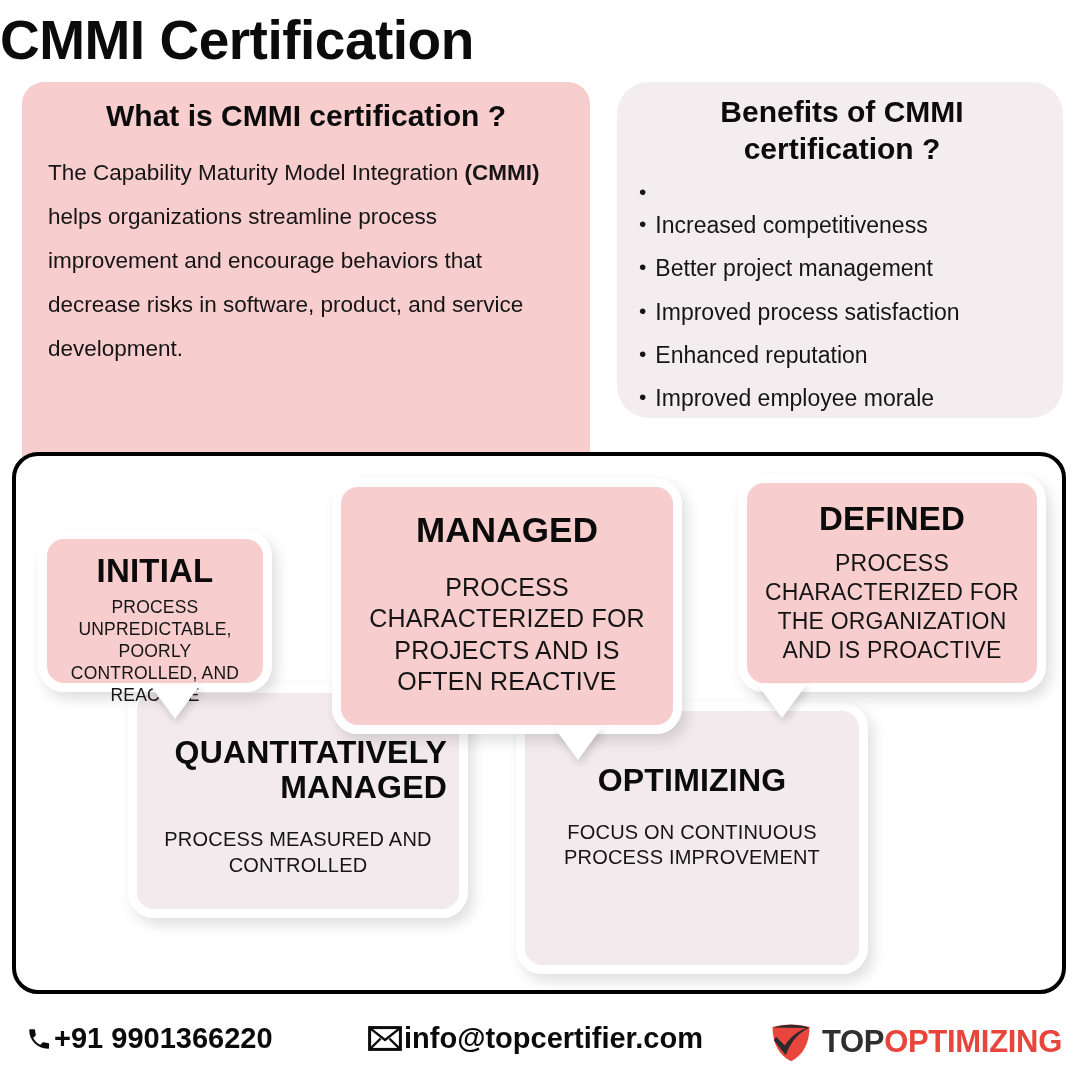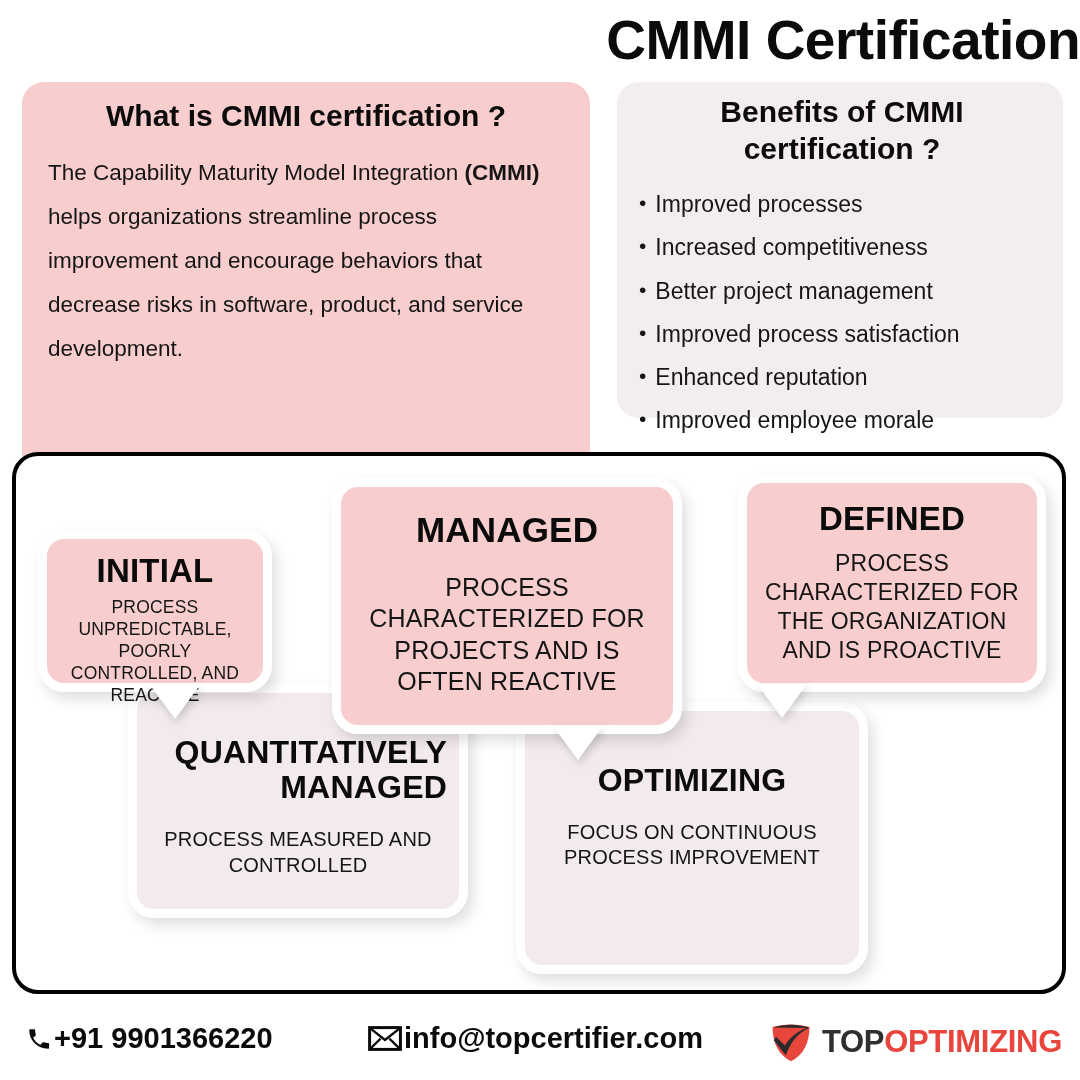--- a/index.html
+++ b/index.html
@@ -9,38 +9,38 @@
     background: #ffffff;
     font-family: "Liberation Sans", sans-serif;
     color: #111111;
     overflow: hidden;
   }
   .page { position: relative; width: 1080px; height: 1080px; }
 
   
   .title {
     position: absolute; left: 0; top: 8px; width: 1080px;
-    text-align: right;
+    text-align: left;
     font-size: 55px; font-weight: 700; letter-spacing: -0.5px;
     color: #0b0b0b;
   }
 
   
   .card-what {
     position: absolute; left: 22px; top: 82px;
     width: 568px; height: 432px;
     background: #F7CDCD;
     border-radius: 22px;
     padding: 16px 26px 0 26px;
   }
   .card-benefits {
     position: absolute; left: 617px; top: 82px;
     width: 446px; height: 336px;
     background: #F4EDEF;
-    border-radius: 22px;
+    border-radius: 32px;
     padding: 12px 18px 0 22px;
   }
   .card-heading {
     text-align: center;
     font-size: 30px; font-weight: 700;
     color: #0b0b0b;
     line-height: 1.22;
   }
   .what-body {
     margin-top: 16px;
@@ -171,21 +171,20 @@
   <div class="card-what">
     <div class="card-heading">What is CMMI certification ?</div>
     <div class="what-body"><span>The Capability Maturity Model Integration </span><b>(CMMI)</b><span> helps organizations streamline process improvement and encourage behaviors that decrease risks in software, product, and service development.</span></div>
   </div>
 
   <div class="card-benefits">
     <div class="card-heading">Benefits of CMMI certification ?</div>
     <ul class="benefit-list">
       <li>
           <span class="dot">•</span>
-          <span>Improved processes</span>
         </li>
       <li>
           <span class="dot">•</span>
           <span>Increased competitiveness</span>
         </li>
       <li>
           <span class="dot">•</span>
           <span>Better project management</span>
         </li>
       <li>

